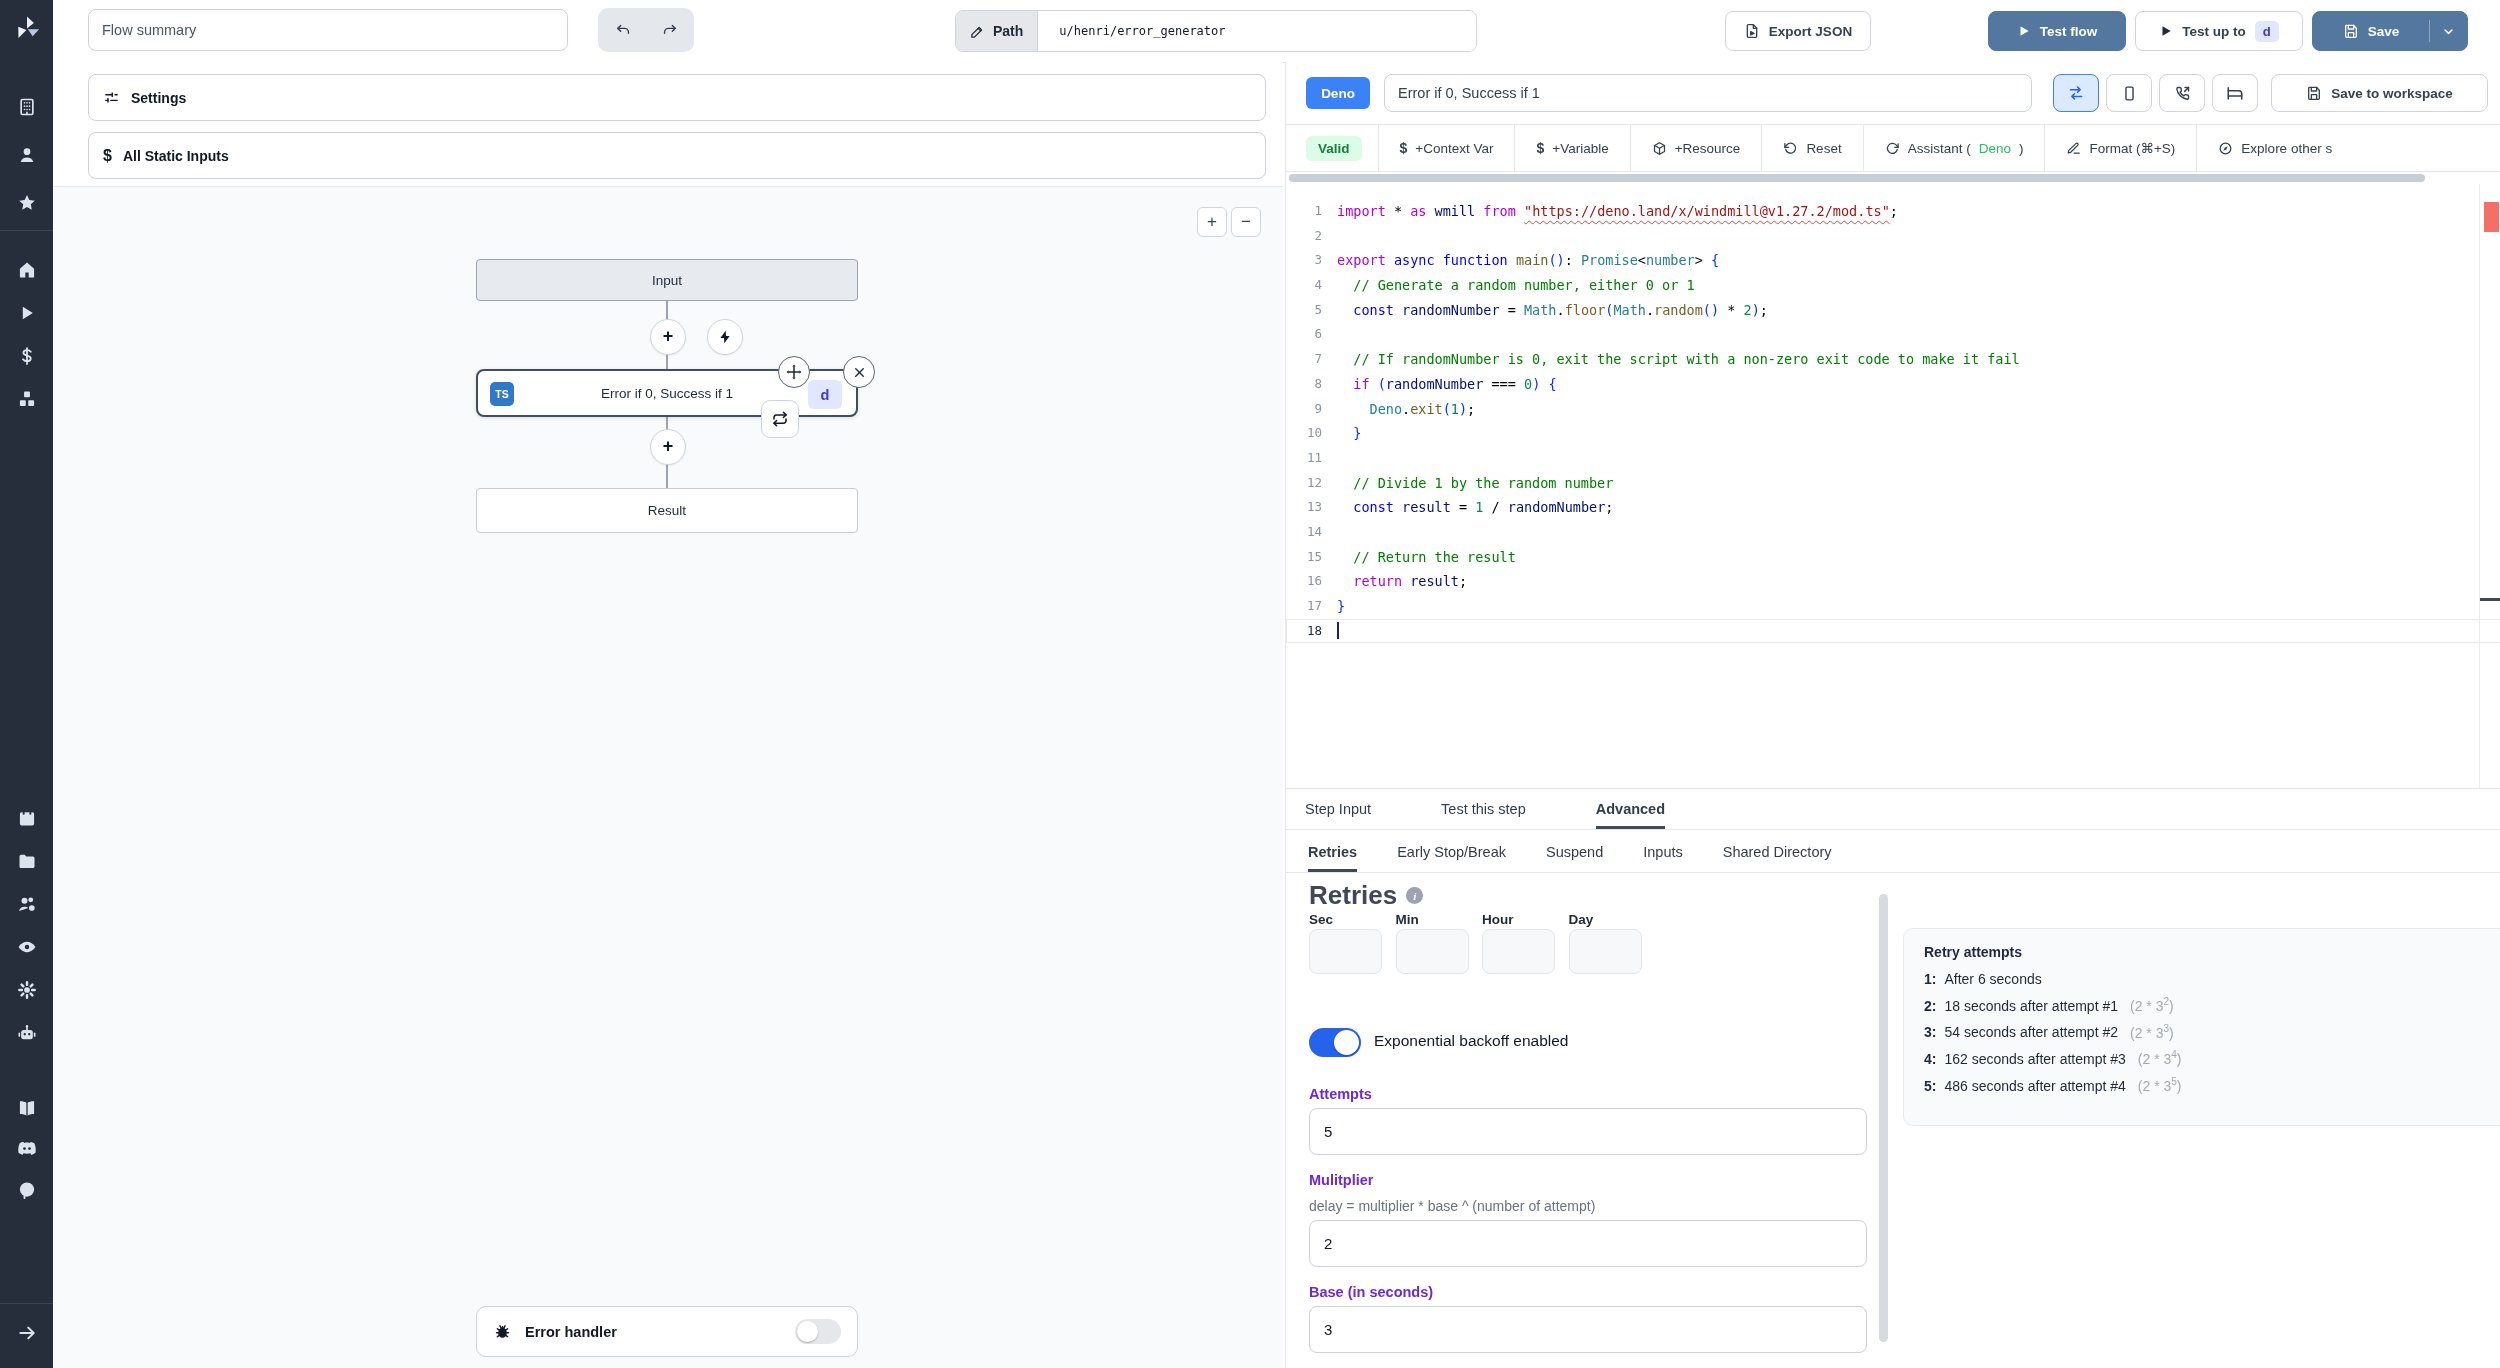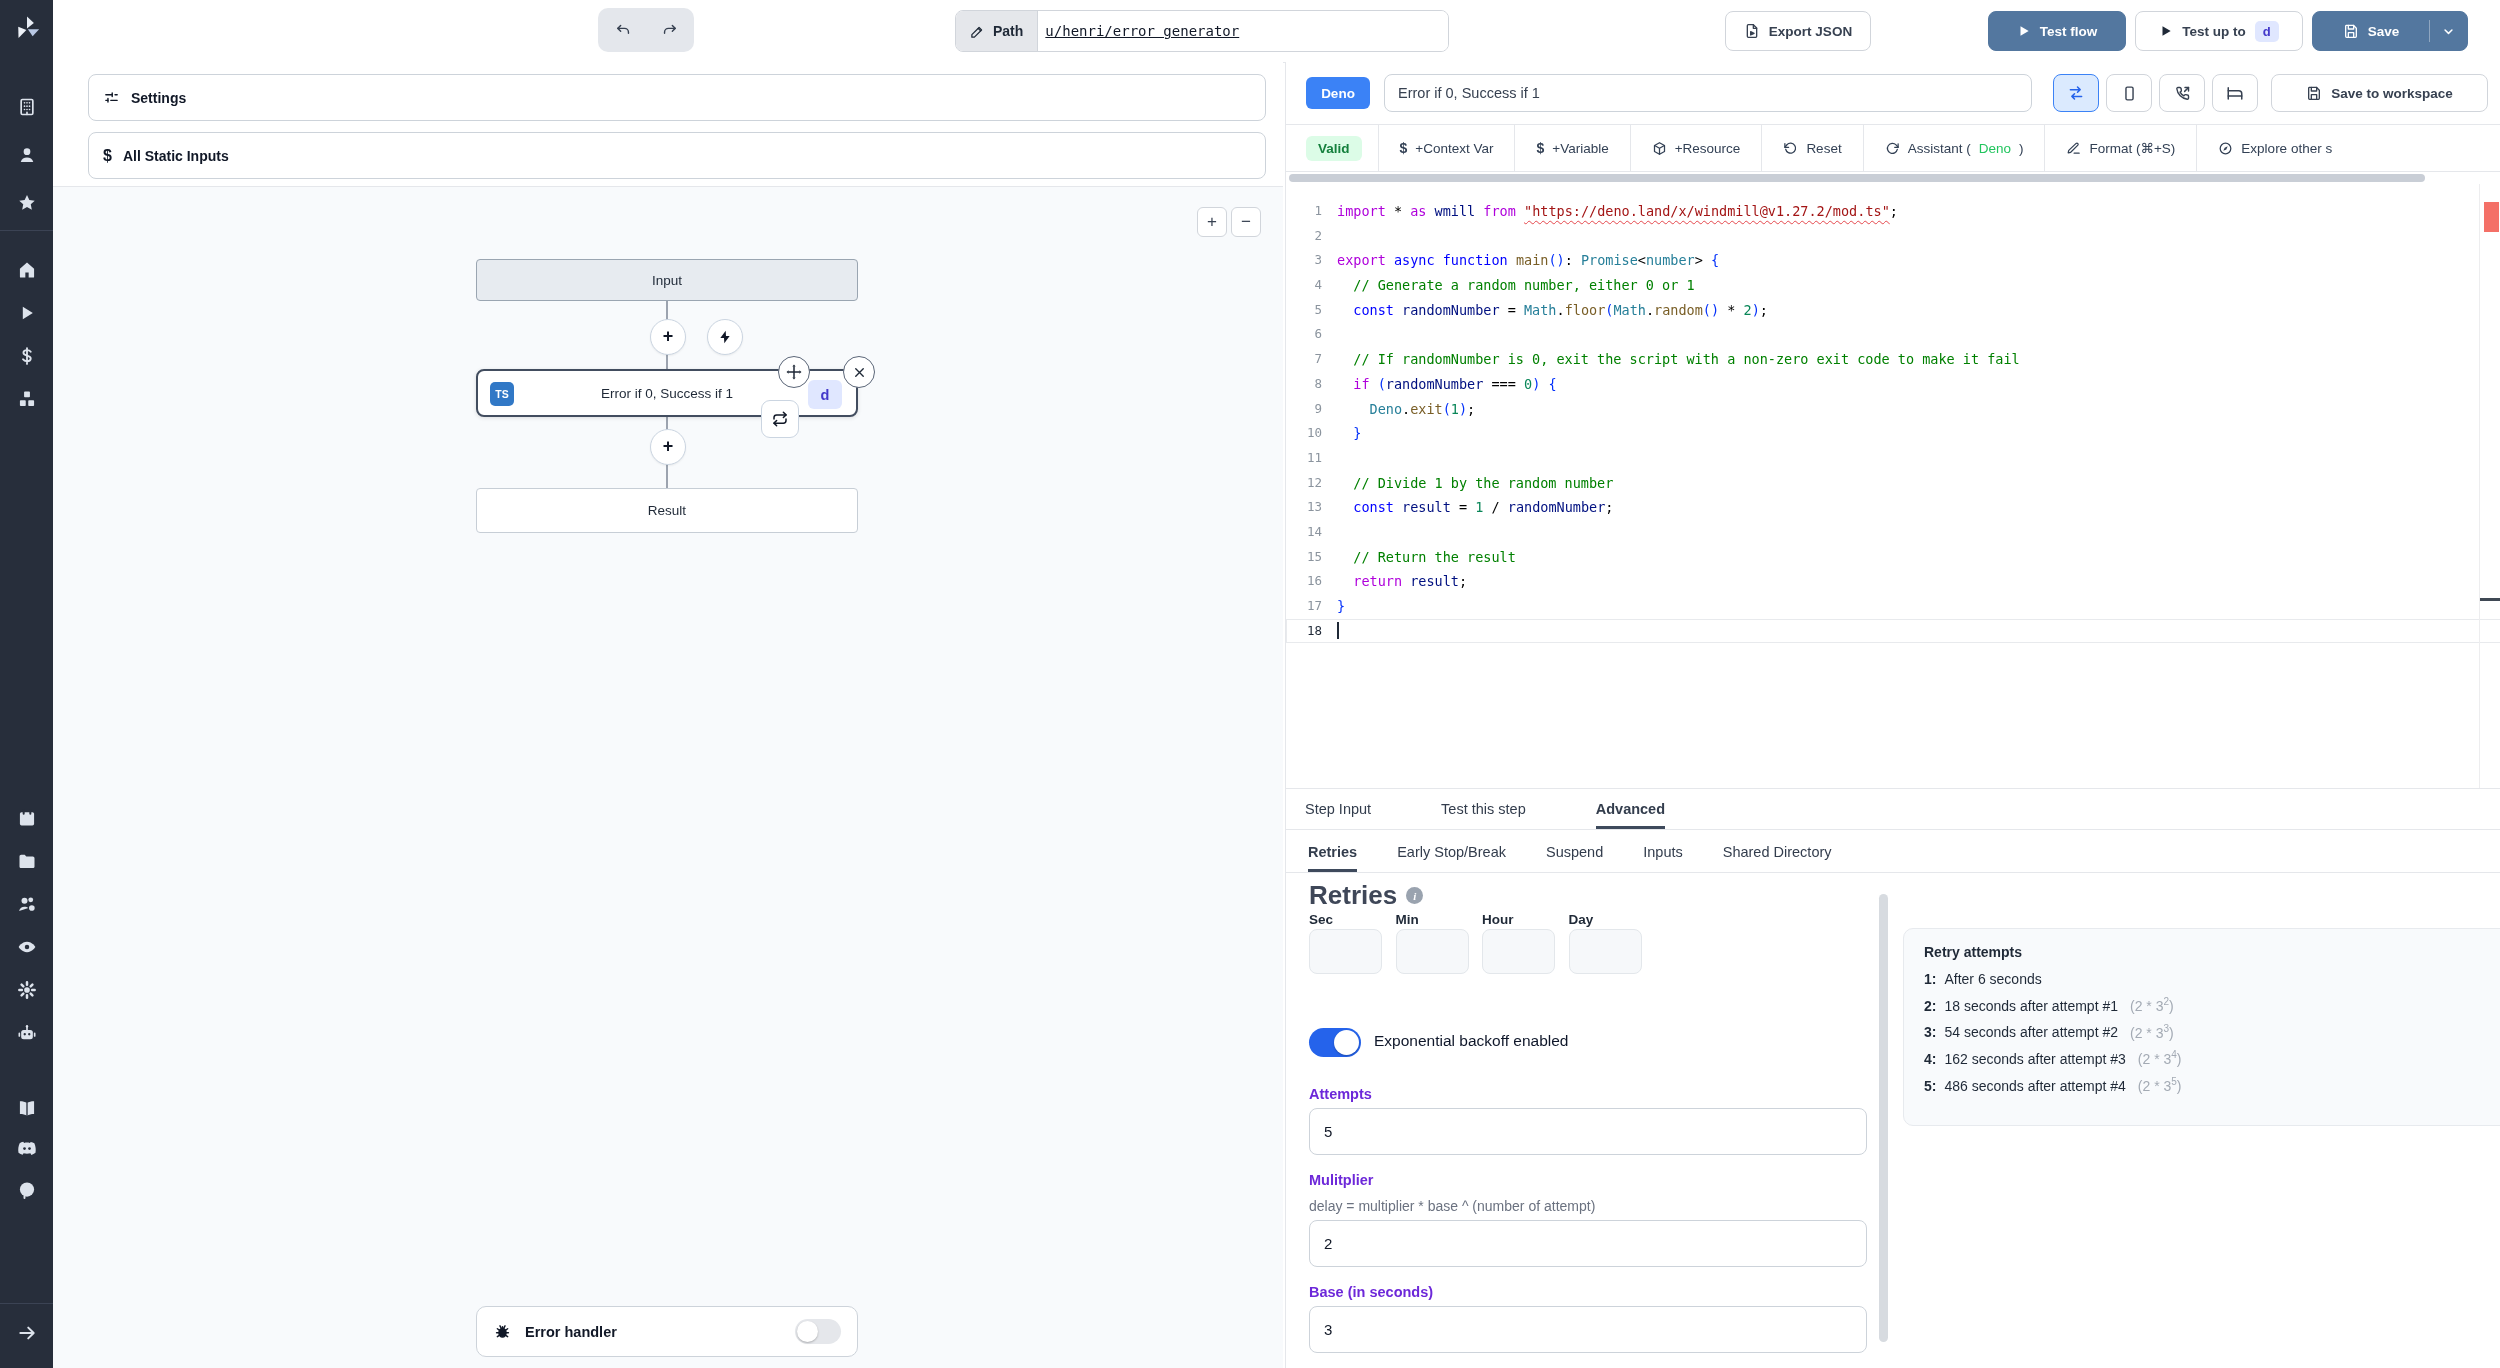--- a/index.html
+++ b/index.html
@@ -19,21 +19,21 @@
   #topbar{position:absolute;left:53px;top:0;width:2447px;height:62px;background:#fff;border-bottom:1px solid #e5e7eb;}
   .tb-input{position:absolute;border:1px solid #cdd3da;border-radius:8px;background:#fff;
             font-size:14.5px;color:#374151;padding:0 13px;box-sizing:border-box;outline:none;
             font-family:"Liberation Sans",sans-serif;}
   .tb-input::placeholder{color:#4b5563;opacity:1;}
   #undo-grp{position:absolute;left:545px;top:8px;width:96px;height:44px;background:#e4e7ec;border-radius:10px;
             display:flex;align-items:center;justify-content:center;gap:4px;}
   .ur-btn{width:42px;height:36px;display:flex;align-items:center;justify-content:center;color:#374151;border-radius:8px;cursor:pointer;}
   #path-chip{position:absolute;left:902px;top:10px;height:40px;display:flex;border:1px solid #d1d5db;border-radius:8px;overflow:hidden;background:#fff;}
   #path-left{display:flex;align-items:center;gap:8px;background:#e5e7eb;padding:0 14px;font-size:14px;font-weight:600;color:#1f2937;border-right:1px solid #d1d5db;cursor:pointer;}
-  #path-value{width:396px;border:none;font-family:"DejaVu Sans Mono",monospace;font-size:14px;color:#111827;padding:0 7px;outline:none;text-decoration:underline;}
+  #path-value{width:396px;border:none;font-family:"DejaVu Sans Mono",monospace;font-size:12px;color:#111827;padding:0 21px;outline:none;}
   .btn{display:inline-flex;align-items:center;justify-content:center;gap:9px;border:1px solid #d1d5db;border-radius:8px;
        background:#fff;font-weight:600;font-size:13.5px;color:#374151;box-sizing:border-box;cursor:pointer;white-space:nowrap;}
   .btn.blue{background:#53779f;border-color:#53779f;color:#fff;}
   .chip-d{background:#e0e7ff;color:#4338ca;border-radius:5px;padding:3px 8px;font-weight:700;font-size:13px;}
 
   
   #lpanel{position:absolute;left:53px;top:62px;width:1230px;height:1306px;background:#fff;}
   .bar-box{position:absolute;left:35px;width:1178px;height:47px;border:1px solid #cdd3da;border-radius:8px;background:#fff;
            display:flex;align-items:center;gap:11px;padding:0 14px;box-sizing:border-box;font-size:14px;font-weight:600;color:#111827;cursor:pointer;}
   #canvas{position:absolute;left:0;top:124px;width:1230px;height:1182px;background:#f8fafc;border-top:1px solid #e5e7eb;}
@@ -289,20 +289,21 @@
           <span class="icn" style="height: 20px; width: 20px;">
             <svg viewBox="0 0 24 24" fill="none" stroke="currentColor" stroke-width="2" stroke-linecap="round" stroke-linejoin="round">
               <path d="M4 12h15M13.5 5.5L20 12l-6.5 6.5" stroke-width="2.4"></path>
             </svg>
           </span>
         </div>
       </div>
   </div>
 
   <div id="topbar">
+    <input class="tb-input" style="left: 35px; top: 9px; width: 480px; height: 42px;" placeholder="Flow summary">
     <div id="undo-grp">
       <div class="ur-btn">
         <span class="icn" style="width:17px;height:17px;">
           <svg viewBox="0 0 24 24" fill="none" stroke="currentColor" stroke-width="2" stroke-linecap="round" stroke-linejoin="round">
               <path d="M8 5L4 9l4 4"></path>
               <path d="M4 9h9.5a5.5 5.5 0 0 1 5.5 5.5V16"></path>
             </svg>
         </span>
       </div>
       <div class="ur-btn">

